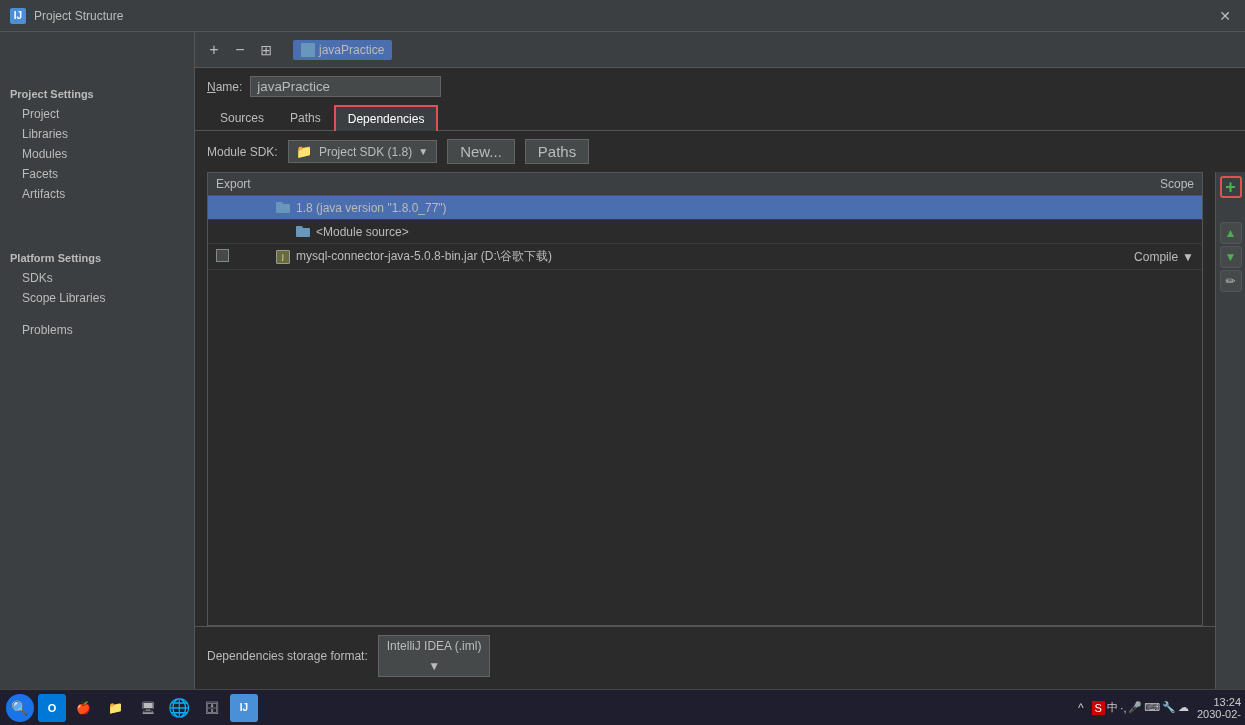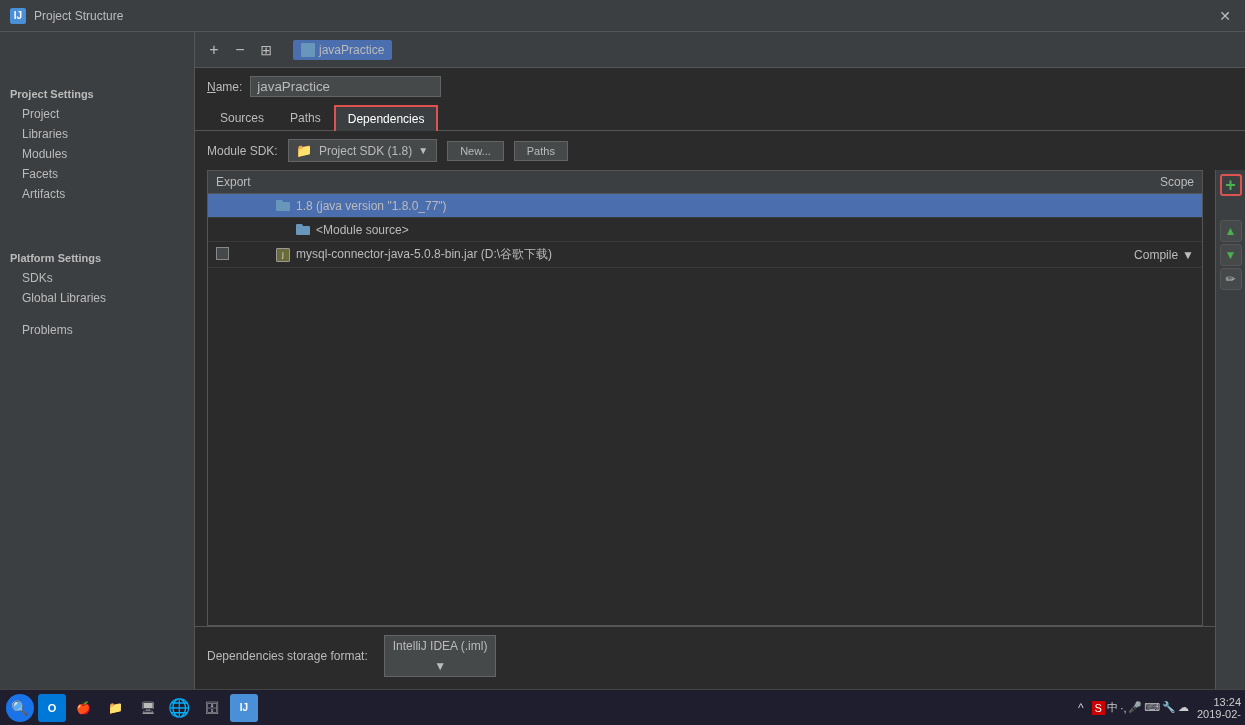--- a/index.html
+++ b/index.html
@@ -169,21 +169,21 @@
       gap: 6px;
       min-width: 140px;
     }
     .sdk-dropdown-arrow { color: #bbbbbb; font-size: 10px; }
     .sdk-btn {
       padding: 3px 12px;
       background: #45494a;
       border: 1px solid #646464;
       color: #bbbbbb;
       cursor: pointer;
-      font-size: 11px;
+      font-size: 15px;
     }
 
     
     .dep-table {
       flex: 1;
       margin: 0 12px;
       border: 1px solid #555;
       overflow: auto;
       background: #2b2b2b;
     }
@@ -280,21 +280,21 @@
     }
     .action-btn.up { color: #4caf50; }
     .action-btn.down { color: #4caf50; }
     .action-btn.edit { color: #bbbbbb; }
 
     
     .storage-row {
       display: flex;
       align-items: center;
       padding: 8px 12px;
-      gap: 16px;
+      gap: 10px;
       border-top: 1px solid #555;
     }
     .storage-label { color: #bbbbbb; }
     .storage-select {
       display: flex;
       align-items: center;
       background: #45494a;
       border: 1px solid #646464;
       padding: 3px 8px;
       cursor: pointer;
@@ -371,21 +371,21 @@
   <div class="sidebar">
     <div class="sidebar-section">Project Settings</div>
     <div class="sidebar-item">Project</div>
     <div class="sidebar-item">Libraries</div>
     <div class="sidebar-item">Modules</div>
     <div class="sidebar-item">Facets</div>
     <div class="sidebar-item">Artifacts</div>
     <div style="margin-top:12px;"></div>
     <div class="sidebar-section">Platform Settings</div>
     <div class="sidebar-item">SDKs</div>
-    <div class="sidebar-item">Global Libraries</div>
+    <div class="sidebar-item">Scope Libraries</div>
     <div style="margin-top:12px;"></div>
     <div class="sidebar-item">Problems</div>
   </div>
 
   <div class="content-area">
 
     <div class="module-toolbar">
       <div class="toolbar-btn">+</div>
       <div class="toolbar-btn">−</div>
       <div class="toolbar-btn" style="font-size:14px;">⊞</div>
@@ -500,15 +500,15 @@
     <span style="background:#c00;color:white;padding:1px 3px;font-size:11px;">S</span>
     <span>中</span>
     <span>·,</span>
     <span>🎤</span>
     <span>⌨</span>
     <span>🔧</span>
     <span>☁</span>
   </div>
   <div class="taskbar-clock">
     <span>13:24</span>
-    <span>2019-02-</span>
+    <span>2030-02-</span>
   </div>
 </div>
 
 </body></html>

